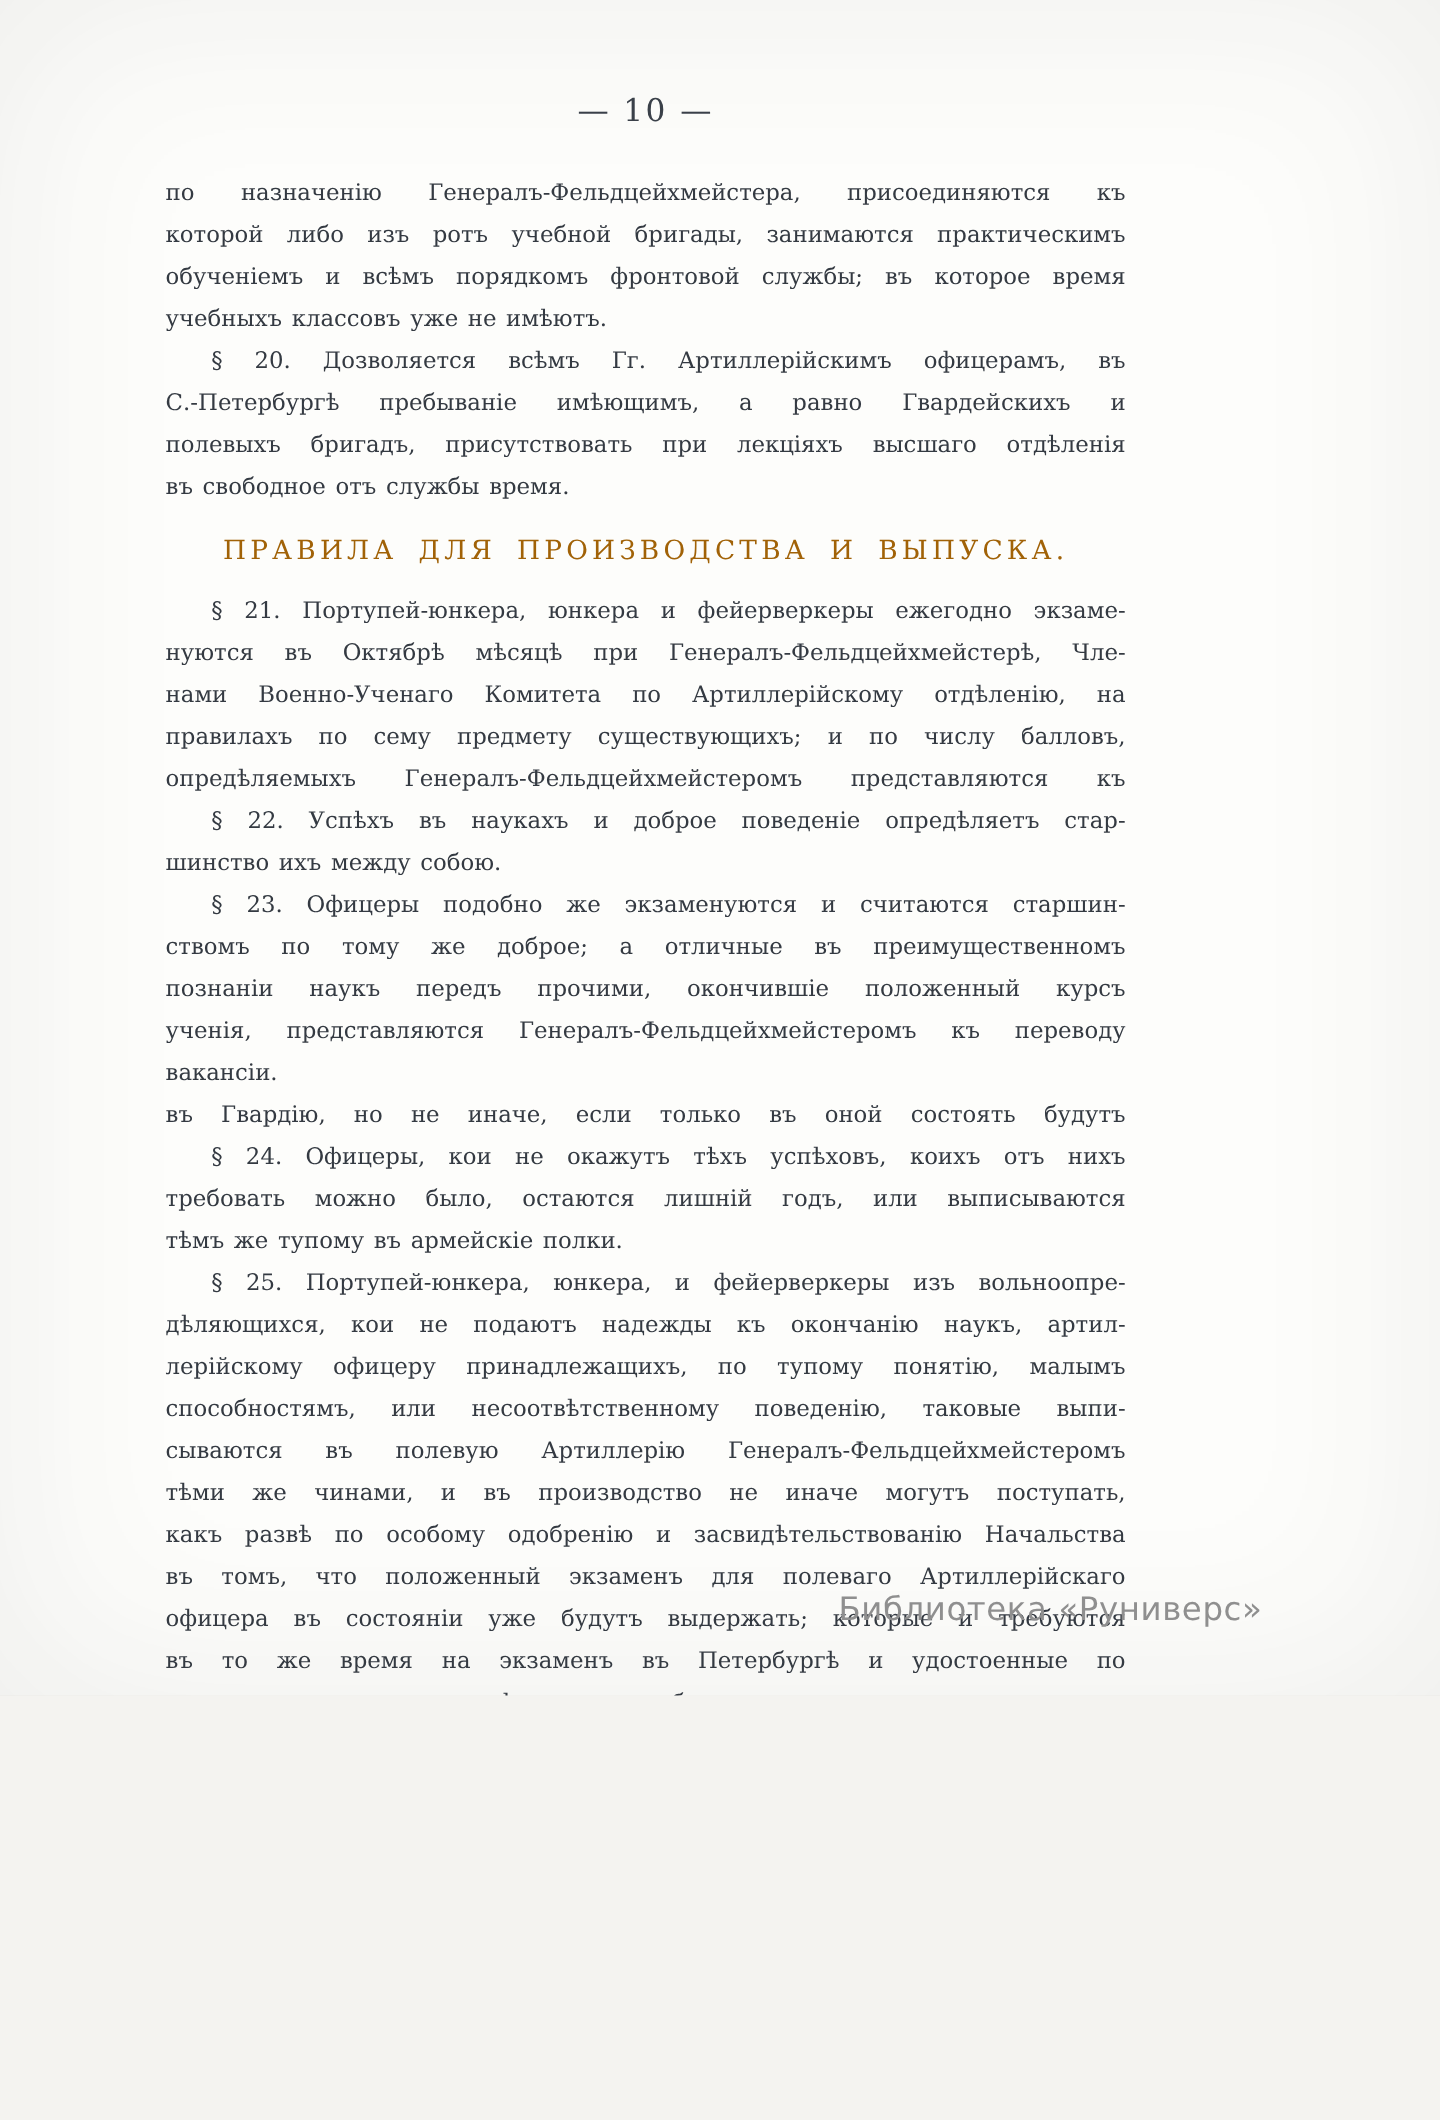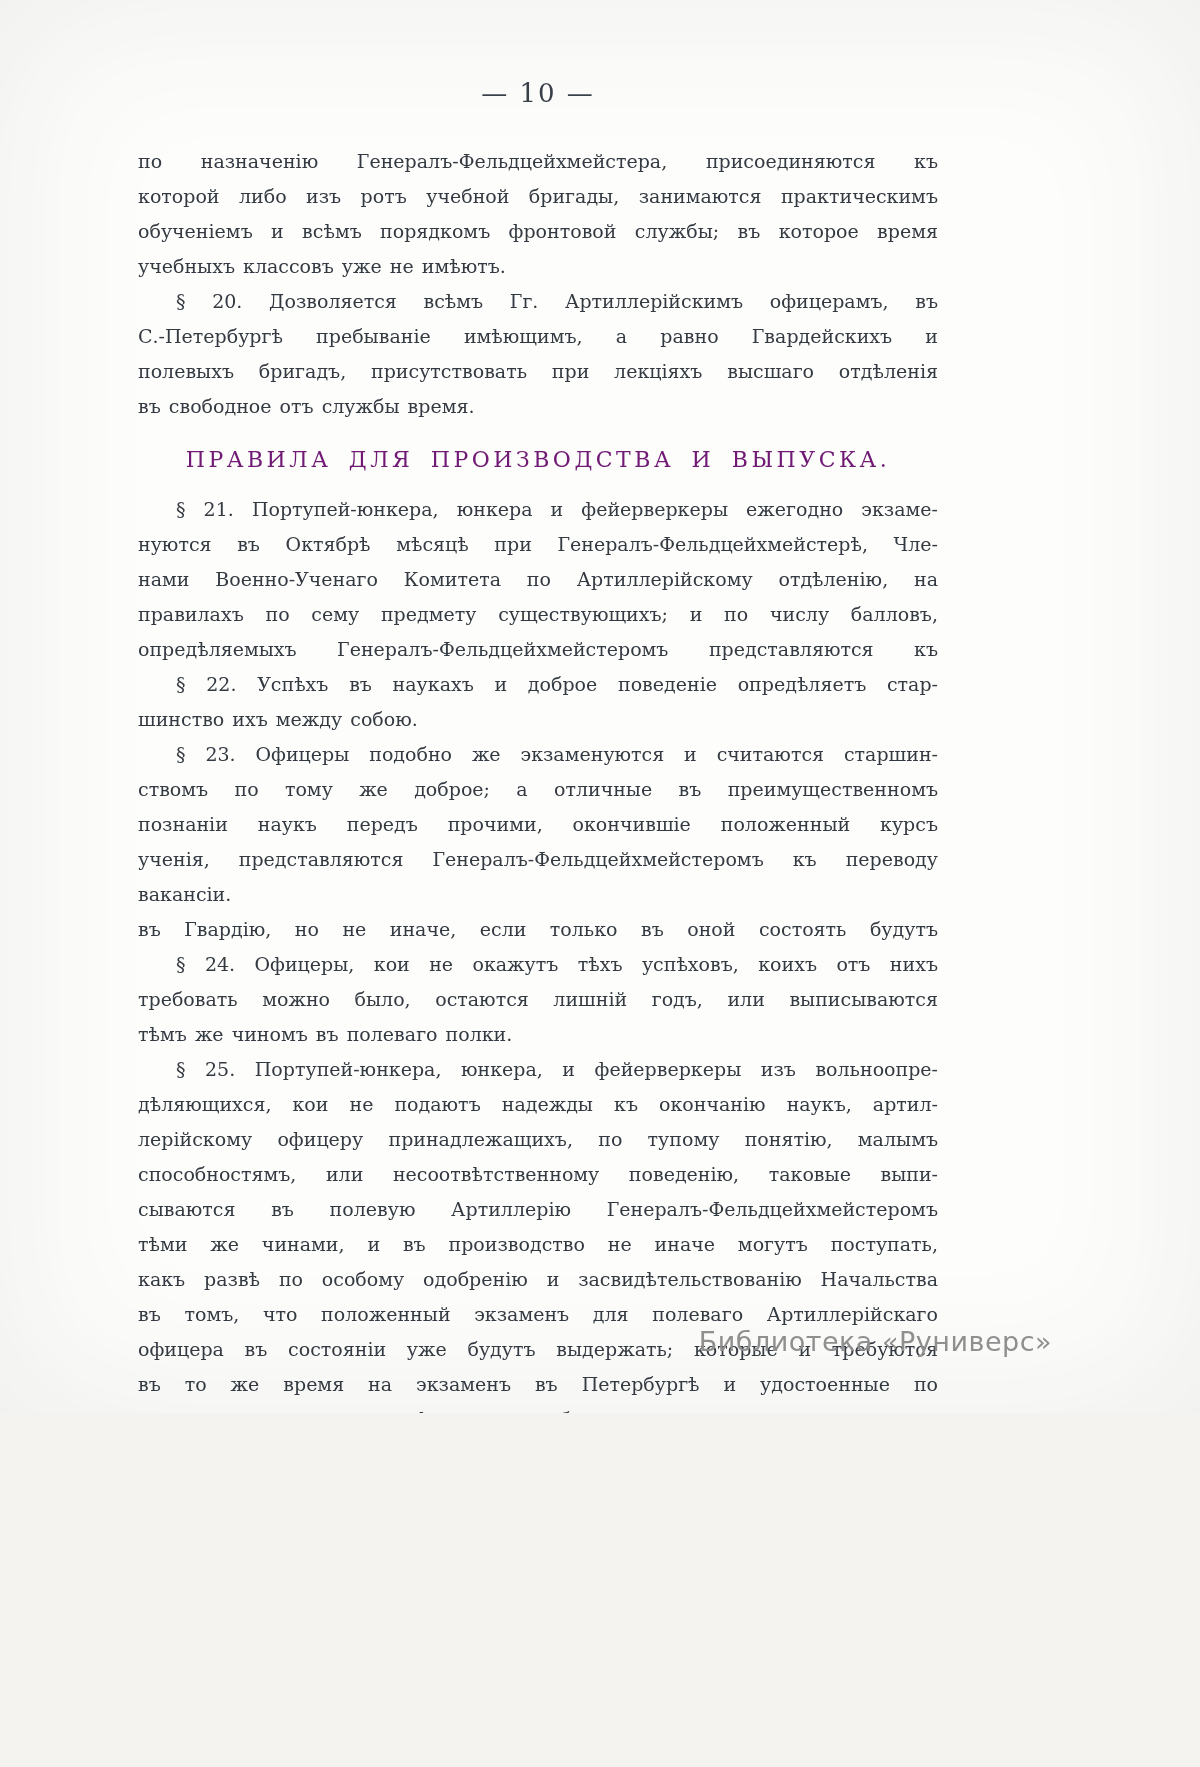--- a/index.html
+++ b/index.html
@@ -44,21 +44,21 @@
   }
   .line.indent { text-indent: 38px; }
   .line.end { text-align-last: left; }
   .heading {
     text-align: center;
     font-size: 22px;
     line-height: 34px;
     letter-spacing: 3.5px;
     word-spacing: 7px;
     margin: 19px 0 15px 0;
-    color: #701a75;
+    color: #a16207;
   }
   .watermark {
     position: absolute;
     right: 148px;
     bottom: 56px;
     font-family: "DejaVu Sans", "Liberation Sans", sans-serif;
     font-size: 27px;
     color: #8f8f8f;
     letter-spacing: 0.5px;
   }
@@ -105,21 +105,21 @@
       <div class="line">ствомъ по тому же доброе; а отличные въ преимущественномъ</div>
       <div class="line">познаніи наукъ передъ прочими, окончившіе положенный курсъ</div>
       <div class="line">ученія, представляются Генералъ-Фельдцейхмейстеромъ къ переводу</div>
       <div class="line end">вакансіи.</div>
       <div class="line">въ Гвардію, но не иначе, если только въ оной состоять будутъ</div>
     </div>
 
     <div>
       <div class="line indent">§ 24. Офицеры, кои не окажутъ тѣхъ успѣховъ, коихъ отъ нихъ</div>
       <div class="line">требовать можно было, остаются лишній годъ, или выписываются</div>
-      <div class="line end">тѣмъ же чиномъ въ полеваго полки.</div>
+      <div class="line end">тѣмъ же тупому въ армейскіе полки.</div>
     </div>
 
     <div>
       <div class="line indent">§ 25. Портупей-юнкера, юнкера, и фейерверкеры изъ вольноопре-</div>
       <div class="line">дѣляющихся, кои не подаютъ надежды къ окончанію наукъ, артил-</div>
       <div class="line">лерійскому офицеру принадлежащихъ, по тупому понятію, малымъ</div>
       <div class="line">способностямъ, или несоотвѣтственному поведенію, таковые выпи-</div>
       <div class="line">сываются въ полевую Артиллерію Генералъ-Фельдцейхмейстеромъ</div>
       <div class="line">тѣми же чинами, и въ производство не иначе могутъ поступать,</div>
       <div class="line">какъ развѣ по особому одобренію и засвидѣтельствованію Начальства</div>

